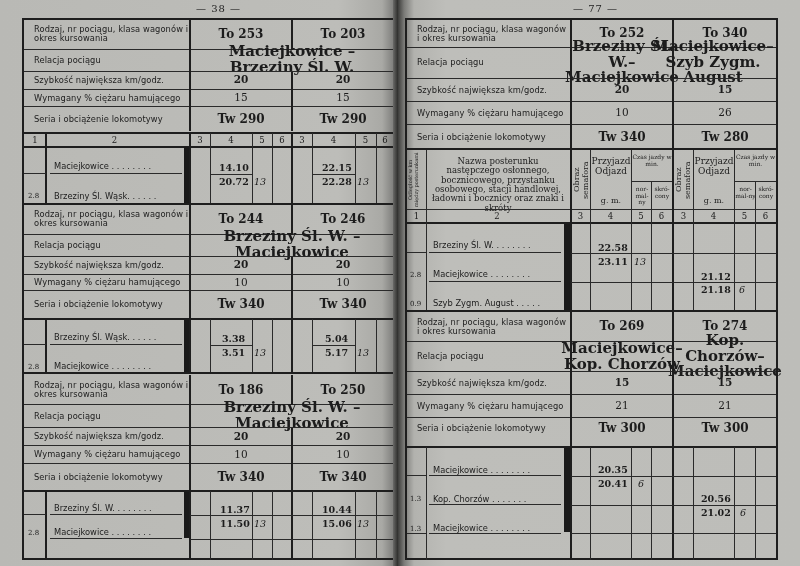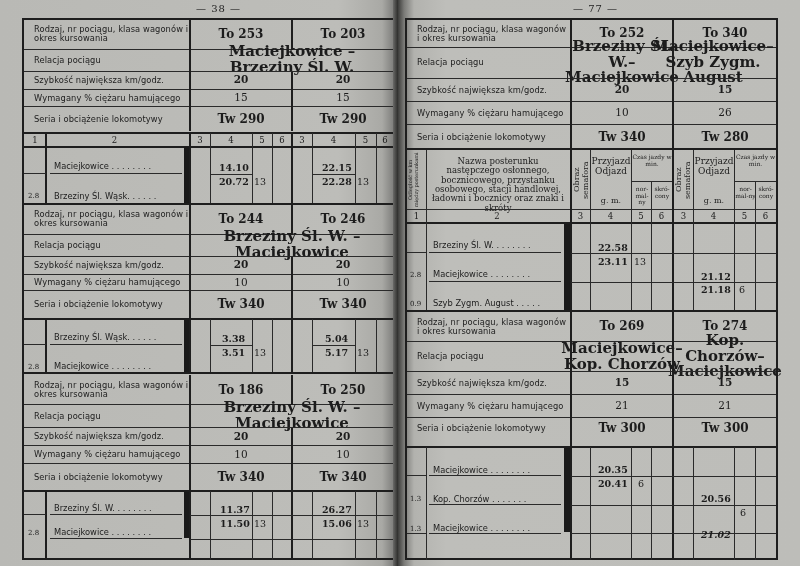--- a/index.html
+++ b/index.html
@@ -30,21 +30,21 @@
   .midc { justify-content: center; font-weight: bold; font-size: 15px; text-align: center; }
   .valc { justify-content: center; font-size: 10.5px; }
   .valb { justify-content: center; font-size: 10.5px; font-weight: bold; }
   .hl { position: absolute; height: 0; border-top: 1px solid #2a2a2a; }
   .hl2 { position: absolute; height: 0; border-top: 2px solid #1e1e1e; }
   .vl { position: absolute; width: 0; border-left: 1px solid #2a2a2a; }
   .vl2 { position: absolute; width: 0; border-left: 2px solid #1e1e1e; }
   .bar { position: absolute; background: #1a1a1a; width: 6px; }
   .num { position: absolute; font-size: 8.5px; text-align: center; }
   .time { position: absolute; font-size: 9.5px; font-weight: bold; }
-  .mins { position: absolute; font-size: 9.5px; }
+  .mins { position: absolute; font-size: 9.5px; font-style: italic; }
   .station { position: absolute; font-family: "DejaVu Sans", sans-serif; font-size: 8.3px; white-space: nowrap; }
   .km { position: absolute; font-size: 7px; }
   .hdr-small { position: absolute; font-size: 6px; text-align: center; line-height: 1.1; }
   .hdr-med { position: absolute; font-size: 8.5px; text-align: center; line-height: 1.1; }
   .vert { position: absolute; writing-mode: vertical-rl; transform: rotate(180deg); font-size: 8px; text-align: center; line-height: 1.1; }
   .vert-s { position: absolute; writing-mode: vertical-rl; transform: rotate(180deg); font-size: 5px; text-align: center; line-height: 1.1; }
 </style>
 </head>
 <body>
 
@@ -212,21 +212,21 @@
     <div class="vl" style="left:355px; top:491px; height:69px;"></div>
     <div class="vl" style="left:376px; top:491px; height:69px;"></div>
     <div class="hl" style="left:24px; top:514px; width:22px;"></div>
     <div class="hl" style="left:50px; top:514px; width:132px;"></div>
     <div class="hl" style="left:190px; top:515px; width:204px;"></div>
     <div class="hl" style="left:50px; top:538px; width:132px;"></div>
     <div class="hl" style="left:190px; top:539px; width:204px;"></div>
 
     <div class="station" style="left:54px; top:503px;">Brzeziny Śl. W. . . . . . . .</div>
     <div class="time" style="left:220px; top:504px;">11.37</div>
-    <div class="time" style="left:322px; top:504px;">26.27</div>
+    <div class="time" style="left:322px; top:504px;">10.44</div>
 
     <div class="km" style="left:28px; top:529px;">2.8</div>
     <div class="station" style="left:54px; top:527px;">Maciejkowice . . . . . . . .</div>
     <div class="time" style="left:220px; top:518px;">11.50</div>
     <div class="mins" style="left:254px; top:518px;">13</div>
     <div class="time" style="left:322px; top:518px;">15.06</div>
     <div class="mins" style="left:357px; top:518px;">13</div>
   </div>
 </div>
 
@@ -382,16 +382,16 @@
     <div class="time" style="left:200px; top:464px;">20.35</div>
 
     <div class="km" style="left:12px; top:495px;">1.3</div>
     <div class="station" style="left:35px; top:494px;">Kop. Chorzów . . . . . . .</div>
     <div class="time" style="left:200px; top:478px;">20.41</div>
     <div class="mins" style="left:240px; top:478px;">6</div>
     <div class="time" style="left:303px; top:493px;">20.56</div>
 
     <div class="km" style="left:12px; top:525px;">1.3</div>
     <div class="station" style="left:35px; top:523px;">Maciejkowice . . . . . . . .</div>
-    <div class="time" style="left:303px; top:529px;font-style:italic;">21.02</div>
+    <div class="time" style="left:303px; top:507px;">21.02</div>
     <div class="mins" style="left:342px; top:507px;">6</div>
   </div>
 </div>
 
 </body></html>

